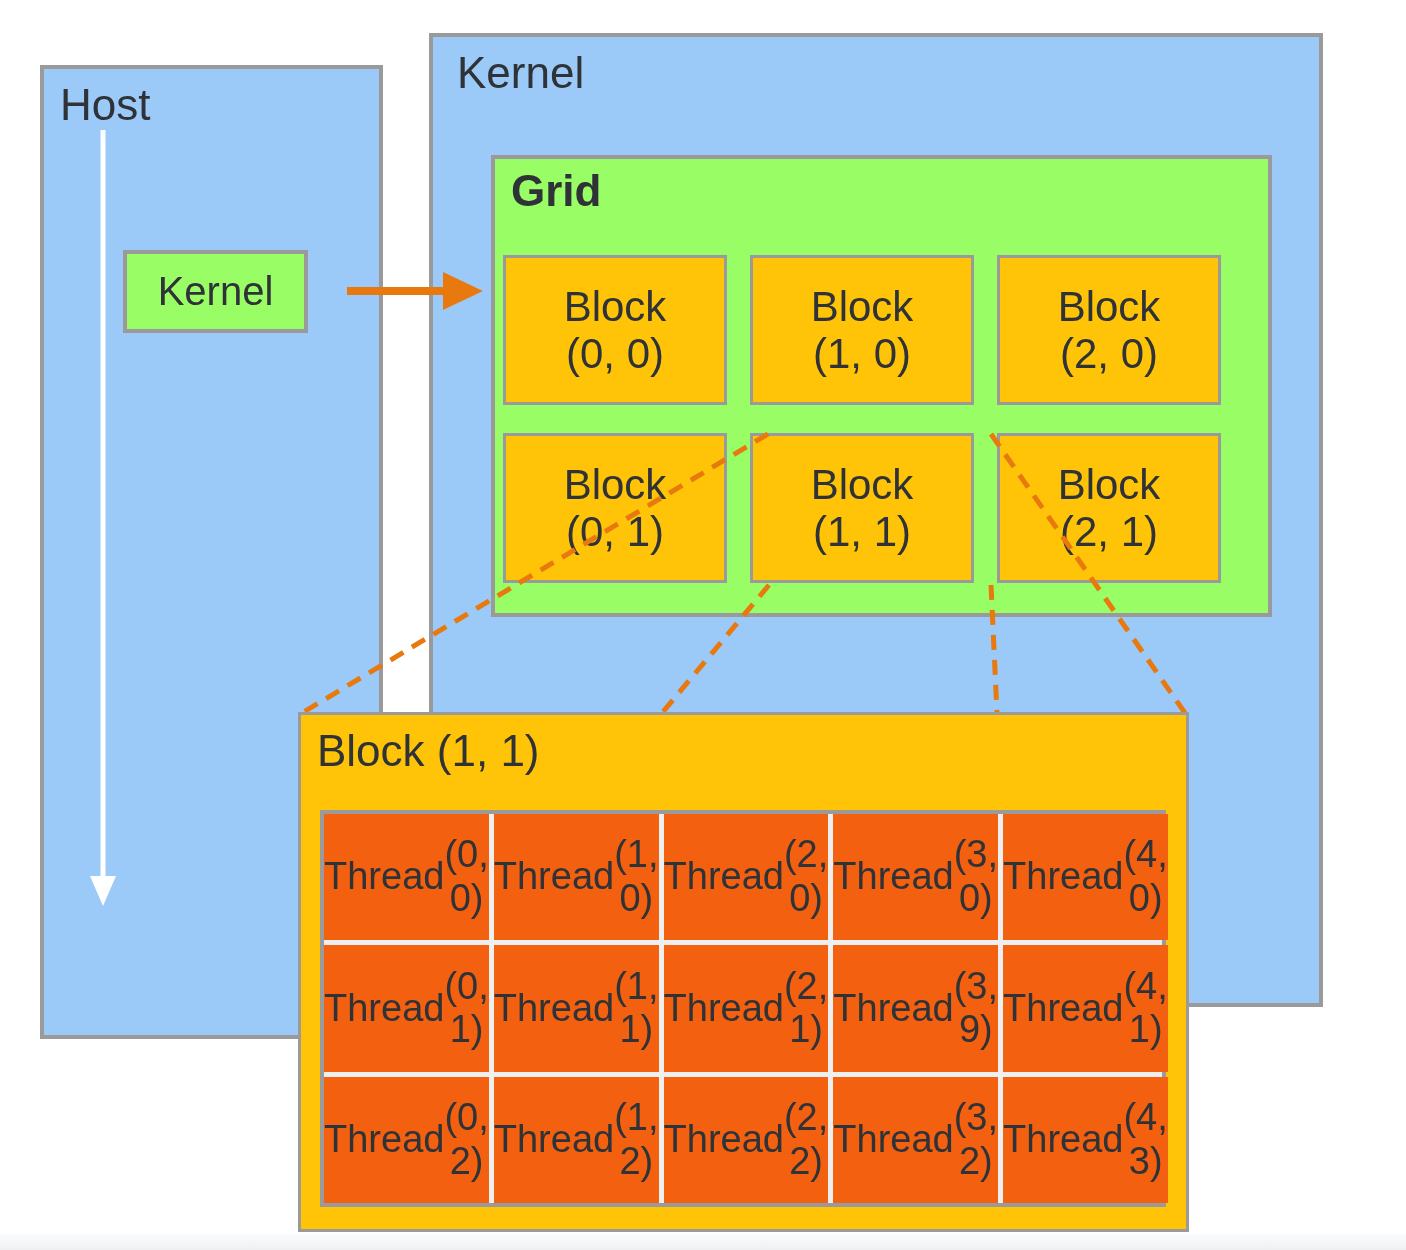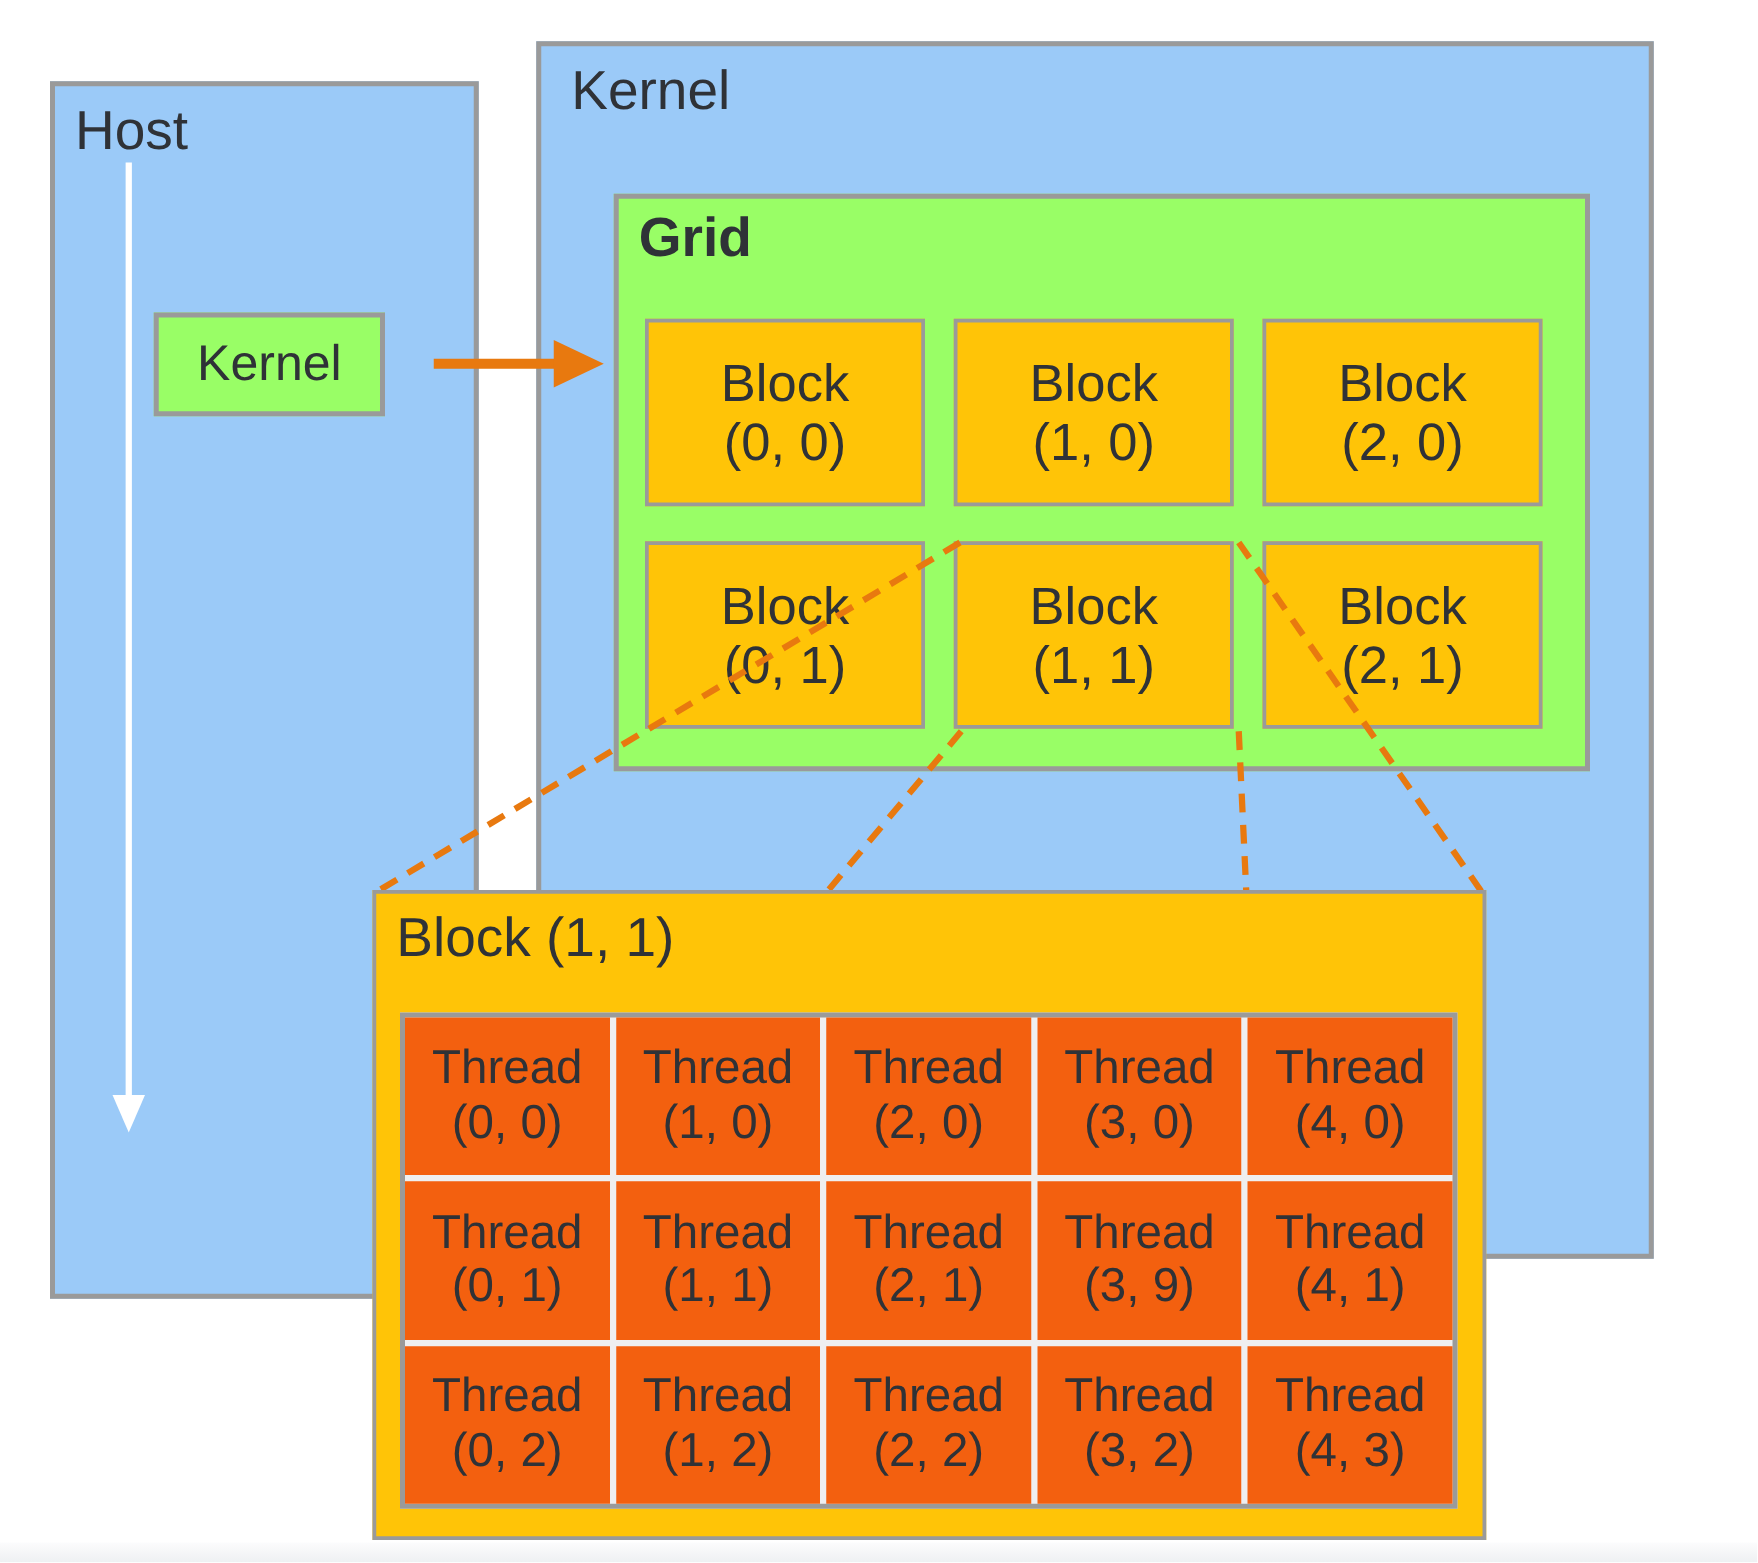--- a/index.html
+++ b/index.html
@@ -9,21 +9,21 @@
   }
   .box{position:absolute;box-sizing:border-box;}
   .host-box{left:40px;top:33px;width:343px;height:974px;background:var(--blue);border:4px solid var(--gray);z-index:1;margin-top:32px;}
   .device-box{left:429px;top:33px;width:894px;height:974px;background:var(--blue);border:4px solid var(--gray);z-index:1;}
   .corner-label{position:absolute;font-size:44px;line-height:1;white-space:nowrap;}
   .host-box .corner-label{left:16px;top:14px;}
   .device-box .corner-label{left:24px;top:14px;}
   .grid-box{left:58px;top:118px;width:781px;height:462px;background:var(--green);border:4px solid var(--gray);}
   .grid-box .corner-label{left:16px;top:10px;font-weight:bold;}
   .grid-blocks{
-    position:absolute;left:21px;top:96px;
+    position:absolute;left:8px;top:96px;
     display:grid;grid-template-columns:repeat(3,224px);grid-template-rows:repeat(2,150px);
     gap:28px 23px;
   }
   .block-cell{
     background:var(--yellow);border:3px solid var(--gray);box-sizing:border-box;
     display:flex;flex-direction:column;align-items:center;justify-content:center;
     font-size:42px;line-height:1.12;text-align:center;
   }
   .kernel-box{
     left:123px;top:250px;width:185px;height:83px;background:var(--green);border:4px solid var(--gray);
@@ -35,21 +35,21 @@
   .white-fill{fill:var(--white);}
   .detail-box{left:298px;top:712px;width:891px;height:520px;background:var(--yellow);border:3px solid var(--gray);z-index:30;}
   .detail-title{position:absolute;left:16px;top:14px;font-size:44px;line-height:1;white-space:nowrap;}
   .thread-grid{
     position:absolute;left:19px;top:95px;width:838px;height:389px;box-sizing:content-box;
     border:4px solid var(--gray);background:var(--gapbg);
     display:grid;grid-template-columns:repeat(5,1fr);grid-template-rows:repeat(3,1fr);gap:5px;
   }
   .thread-cell{
     background:var(--orange);
-    display:flex;flex-direction:column;align-items:center;justify-content:center;
+    display:flex;align-items:center;justify-content:center;
     font-size:38px;line-height:1.15;text-align:center;
   }
   .bottom-strip{
     position:absolute;left:0;top:1234px;width:1406px;height:16px;z-index:40;
     background:linear-gradient(180deg,#fcfcfd 0%,#eef0f2 100%);
   }
 </style>
 </head>
 <body>
 

